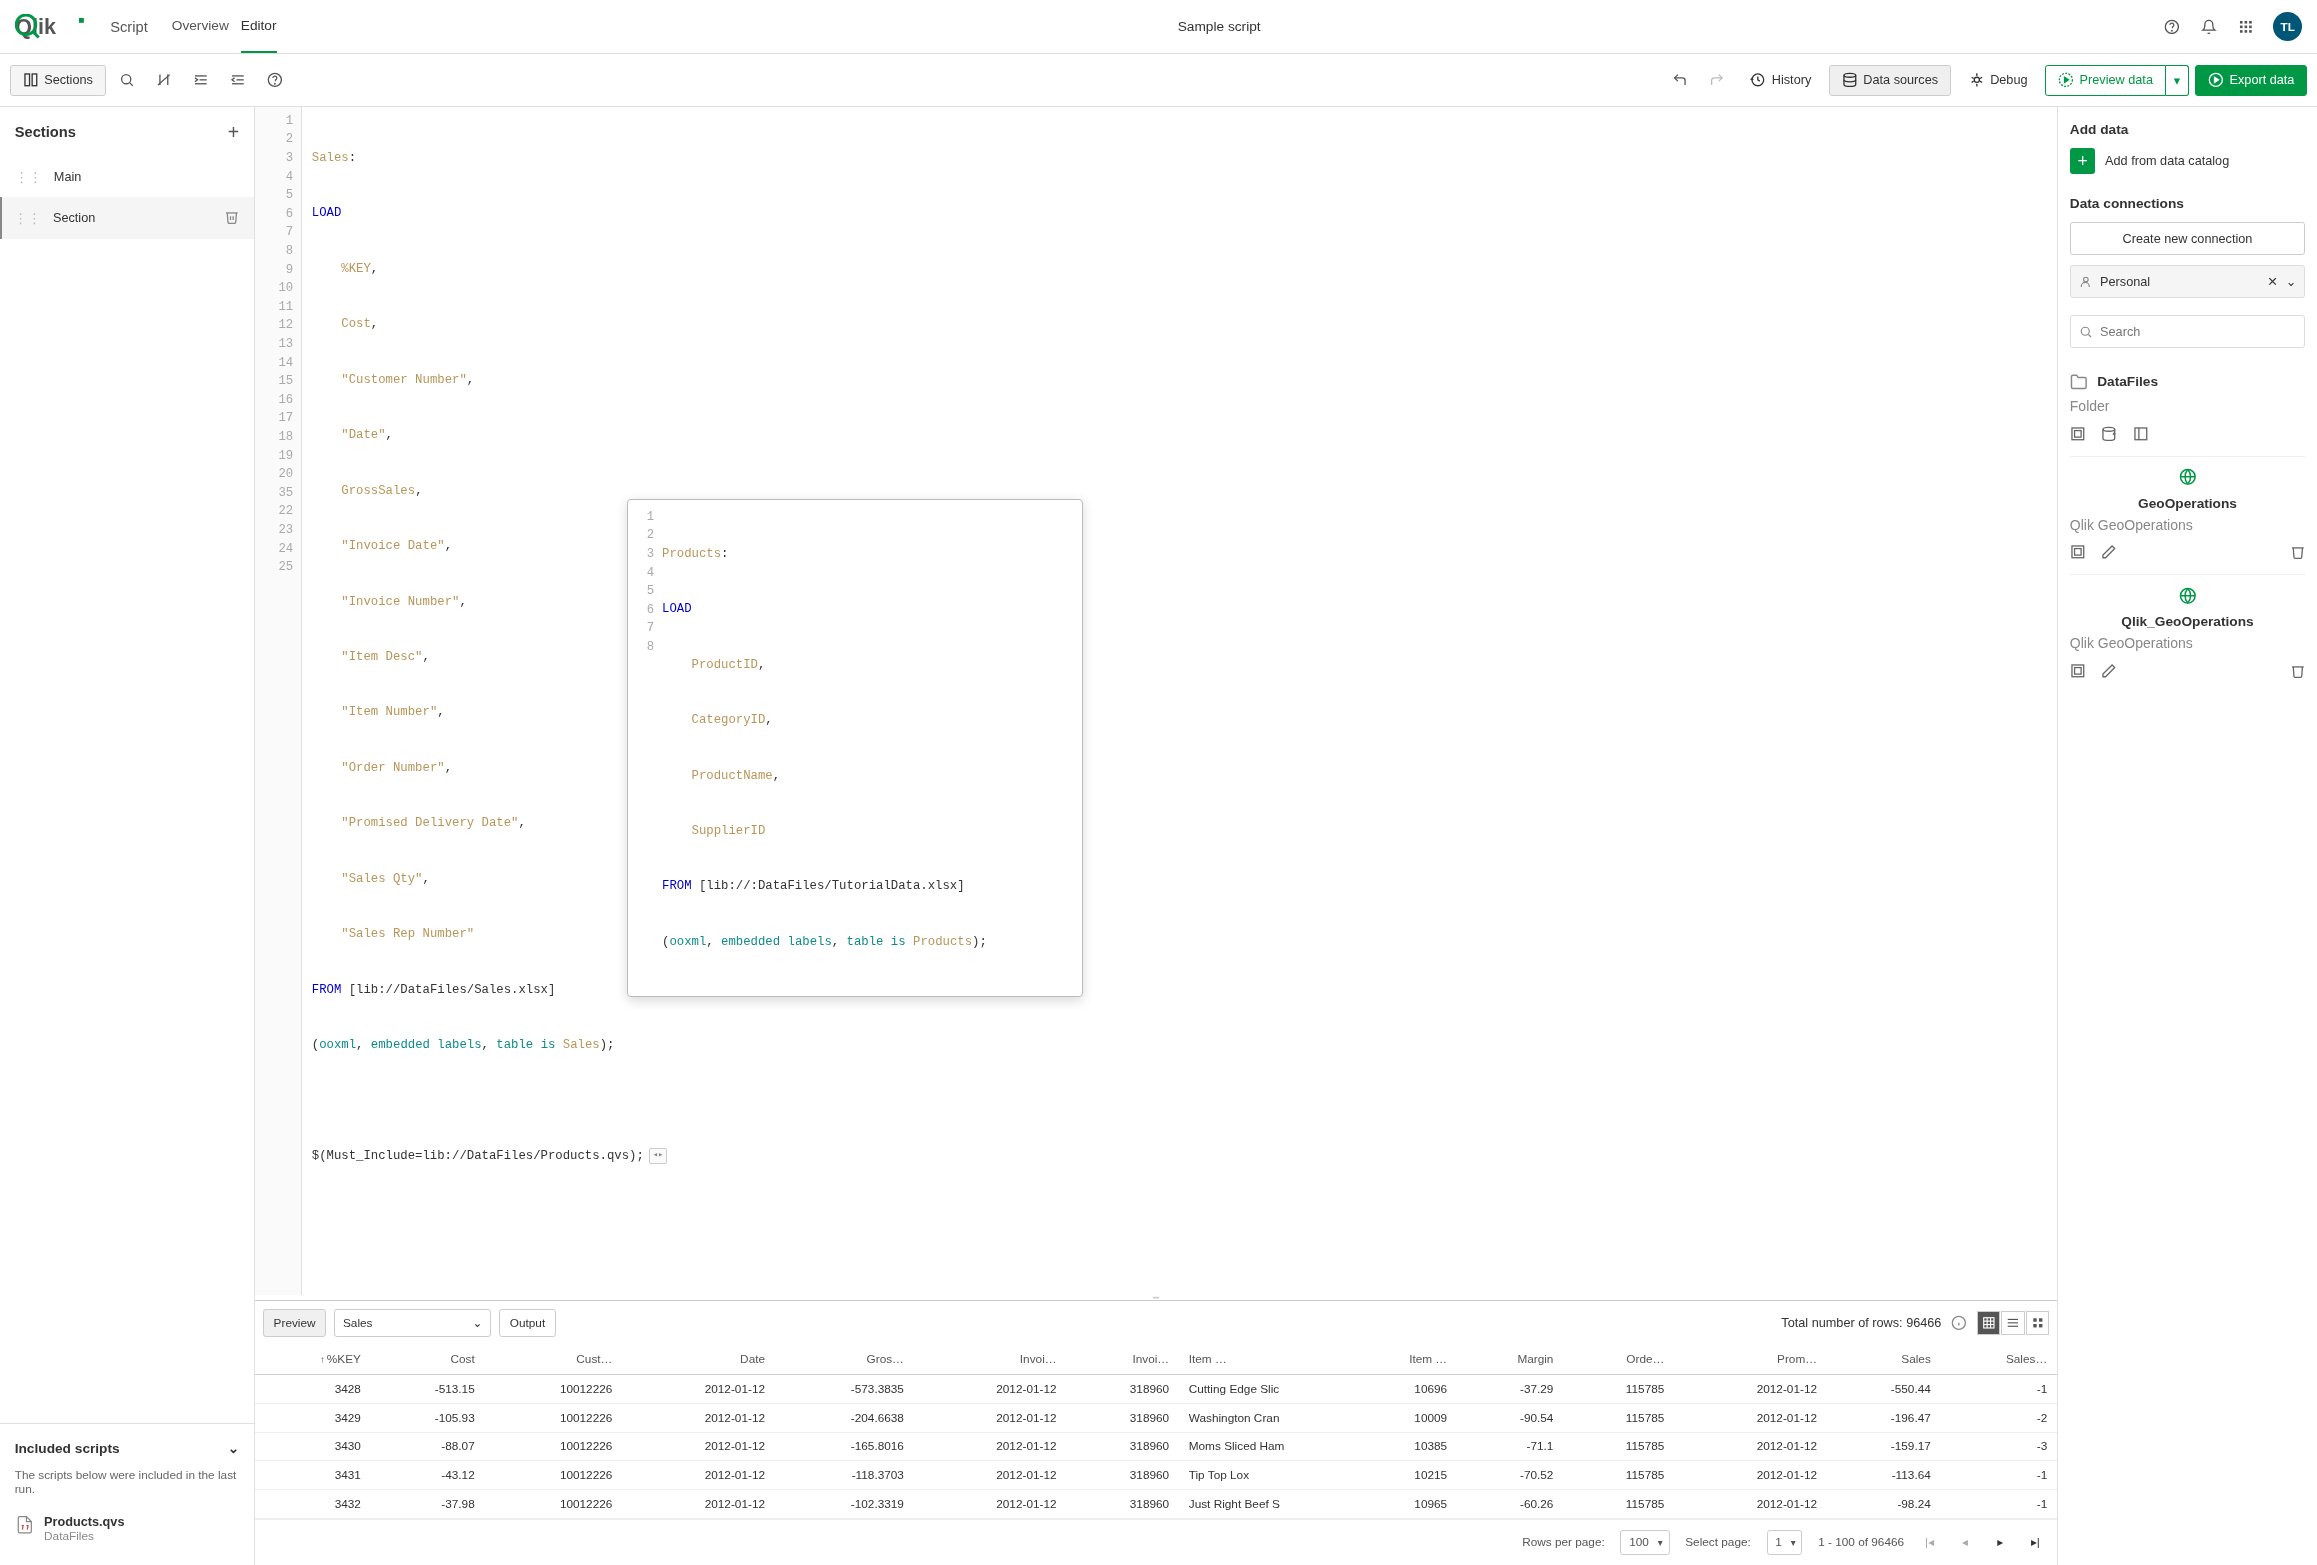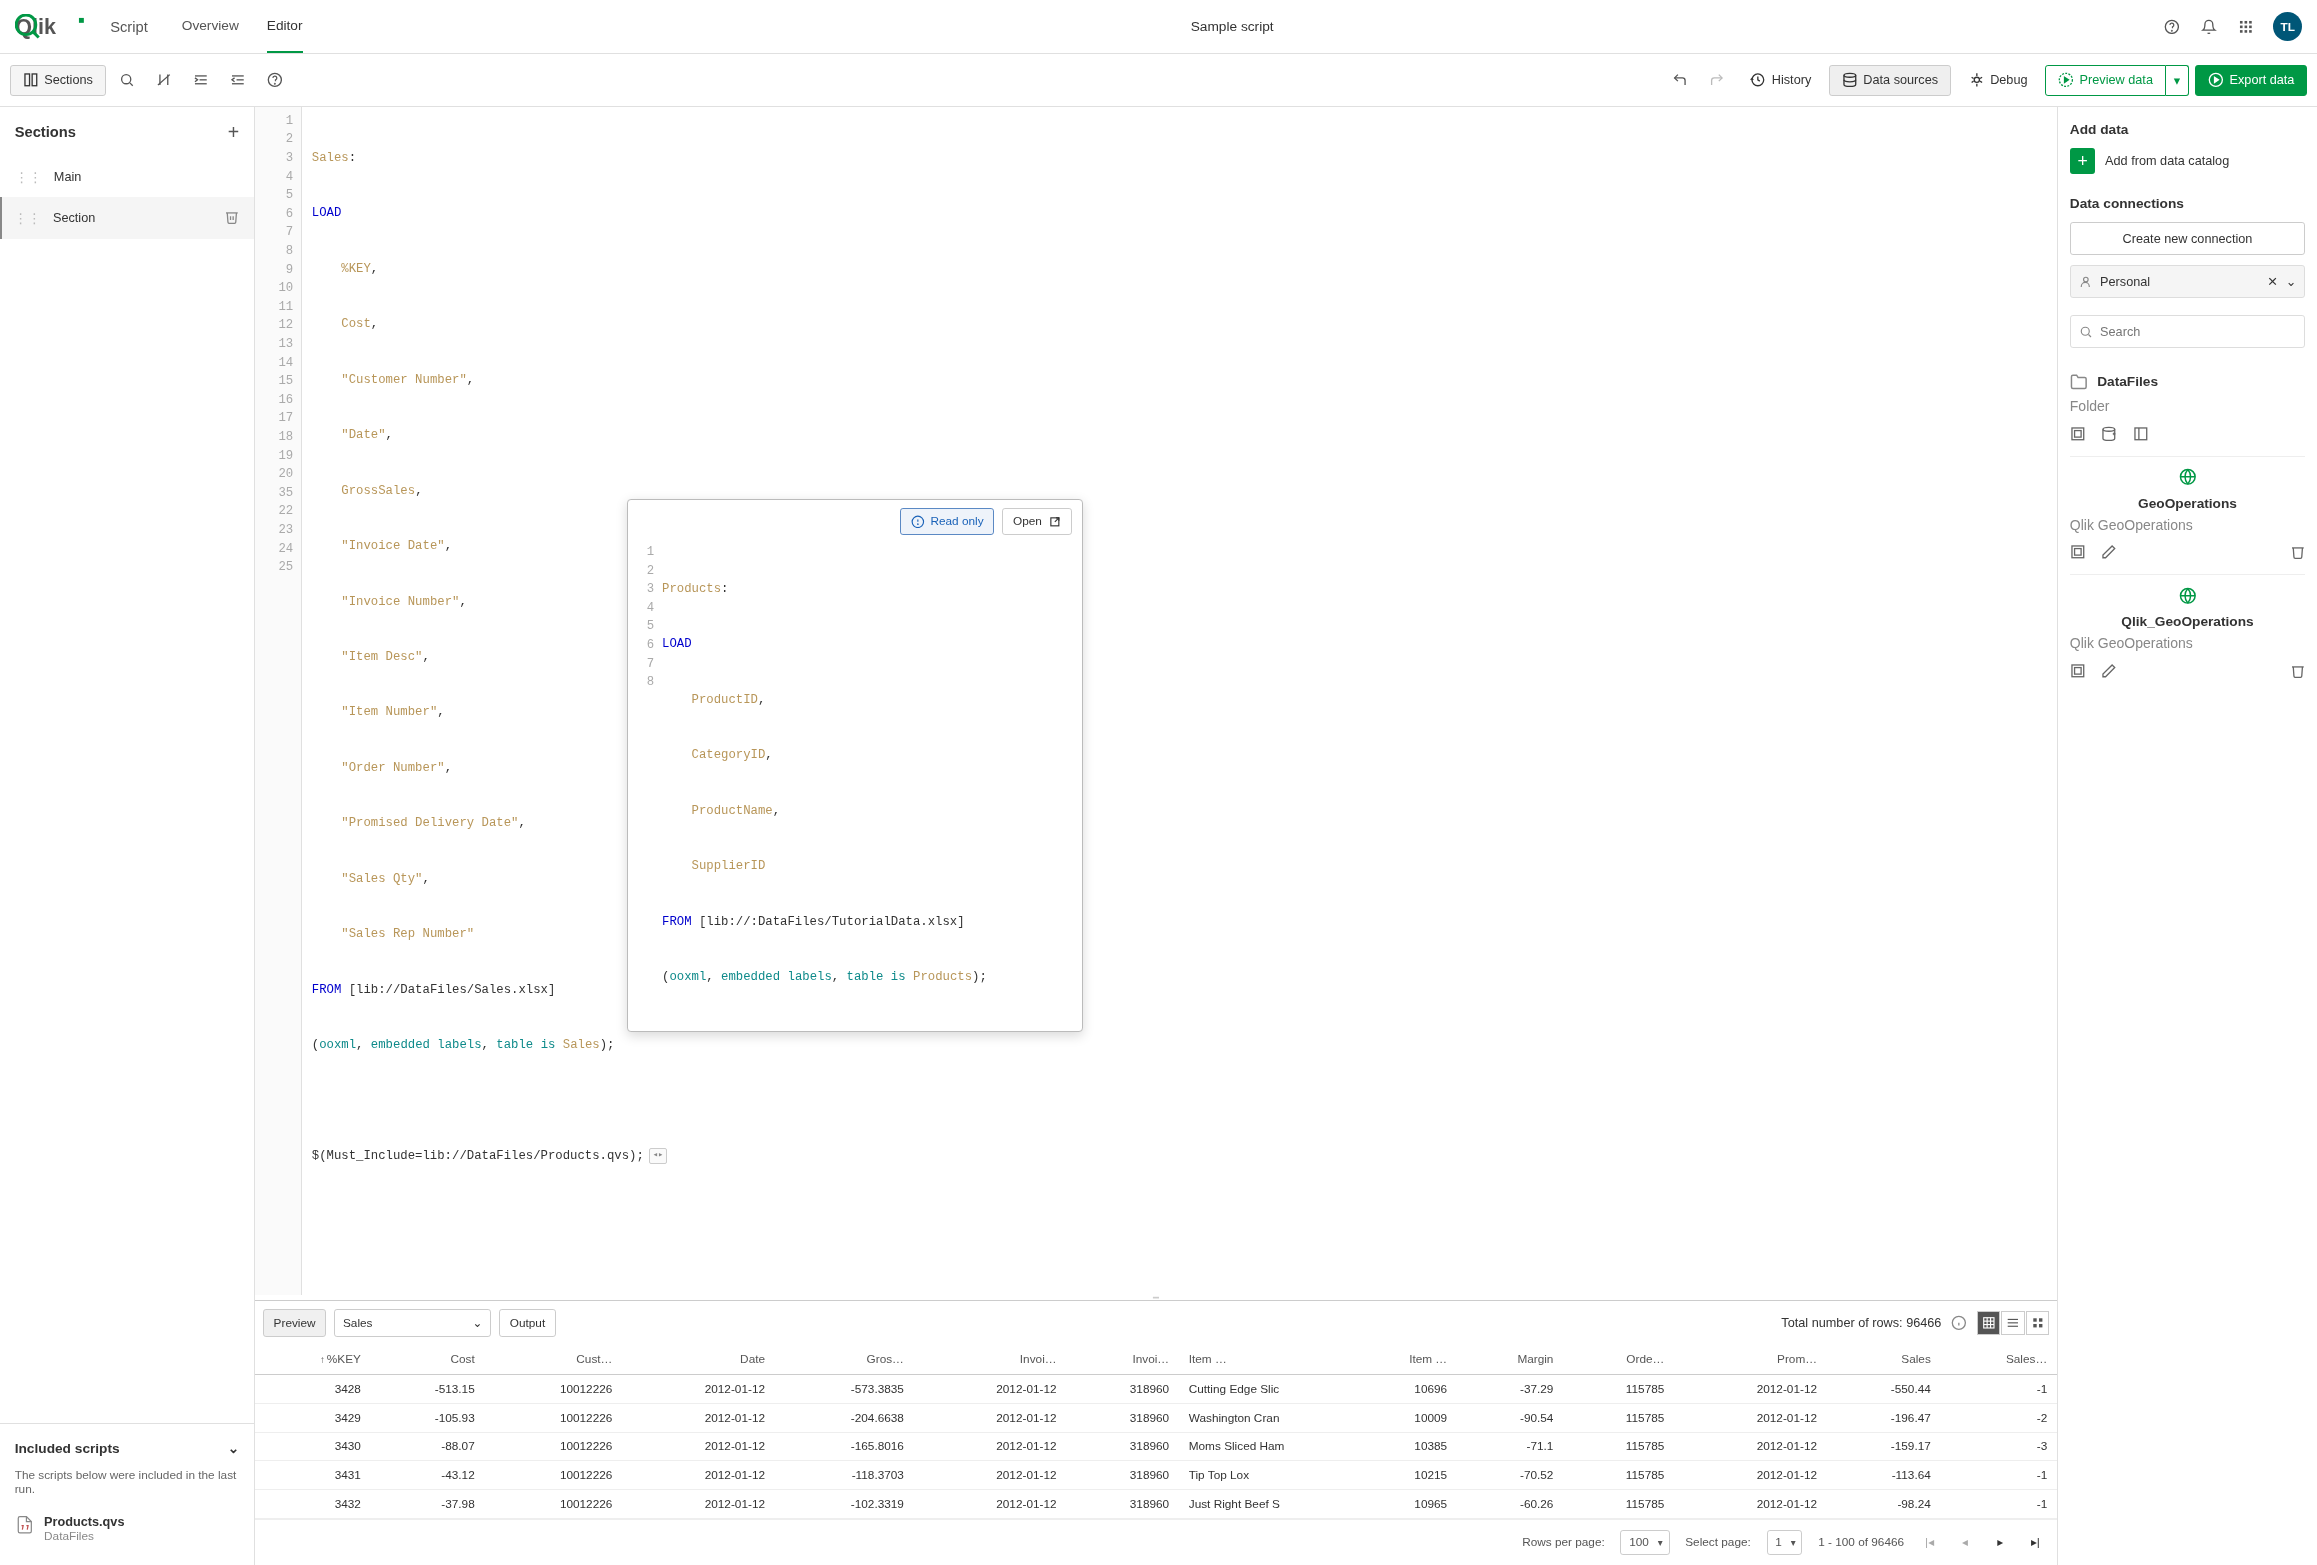--- a/index.html
+++ b/index.html
@@ -4,21 +4,21 @@
   <style>
     * { margin: 0; padding: 0; box-sizing: border-box; }
     body { font-family: -apple-system, BlinkMacSystemFont, "Segoe UI", sans-serif; font-size: 12.7px; color: #333; background: #fff; overflow: hidden; }
     
     
     .header { height: 54px; display: flex; align-items: center; padding: 0 14.7px; border-bottom: 1px solid #e0e0e0; }
     .brand { display: flex; align-items: center; gap: 24.5px; }
     .qlik-logo { color: #009845; font-weight: bold; font-size: 23.5px; display: flex; align-items: center; }
     .qlik-logo svg { height: 25.5px; }
     .breadcrumb { font-size: 14.7px; color: #555; }
-    .top-tabs { display: flex; gap: 28px; margin-left: 34px; }
+    .top-tabs { display: flex; gap: 12px; margin-left: 24px; }
     .top-tab { padding: 17.6px 0; font-size: 13.7px; color: #555; cursor: pointer; border-bottom: 2px solid transparent; }
     .top-tab.active { border-bottom: 2px solid #009845; color: #333; }
     .header-center { flex: 1; text-align: center; font-size: 13.7px; color: #333; }
     .header-right { display: flex; align-items: center; gap: 17.6px; }
     .header-icon { width: 19.6px; height: 19.6px; display: flex; align-items: center; justify-content: center; color: #555; cursor: pointer; }
     .avatar { width: 29px; height: 29px; border-radius: 50%; background: #005677; color: #fff; display: flex; align-items: center; justify-content: center; font-size: 11.8px; font-weight: 600; }
     
     
     .toolbar { height: 53px; display: flex; align-items: center; padding: 0 9.8px; border-bottom: 1px solid #e0e0e0; gap: 5.9px; }
     .toolbar-btn { height: 31px; padding: 0 11.8px; border: 1px solid #ccc; background: #f5f5f5; border-radius: 2.9px; display: flex; align-items: center; gap: 5.9px; font-size: 12.7px; cursor: pointer; color: #333; }
@@ -364,38 +364,20 @@
         <div>&nbsp;</div>
         <div><span>$(Must_Include=lib://DataFiles/Products.qvs);</span><span class="code-toggle-chip">◂▸</span></div>
         
         
         
         
       </div>
     </div>
 
     <div class="popup">
-      <div class="popup-toolbar">
-        <div class="popup-btn readonly">
-          <svg width="13.7" height="13.7" viewBox="0 0 24 24" fill="none" stroke="currentColor" stroke-width="2">
-              <circle cx="12" cy="12" r="10"></circle>
-              <line x1="12" y1="8" x2="12" y2="12"></line>
-              <circle cx="12" cy="16" r="0.5" fill="currentColor"></circle>
-            </svg>
-          <span>Read only</span>
-        </div>
-        <div class="popup-btn">
-          <span>Open</span>
-          <svg width="13.7" height="13.7" viewBox="0 0 24 24" fill="none" stroke="currentColor" stroke-width="2">
-              <rect x="5" y="5" width="14" height="14"></rect>
-              <polyline points="14 5 19 5 19 10"></polyline>
-              <line x1="19" y1="5" x2="12" y2="12"></line>
-            </svg>
-        </div>
-      </div>
       <div class="popup-code">
         <div class="popup-gutter" id="popup-gutter">
             <div>1</div>
             <div>2</div>
             <div>3</div>
             <div>4</div>
             <div>5</div>
             <div>6</div>
             <div>7</div>
             <div>8</div>

